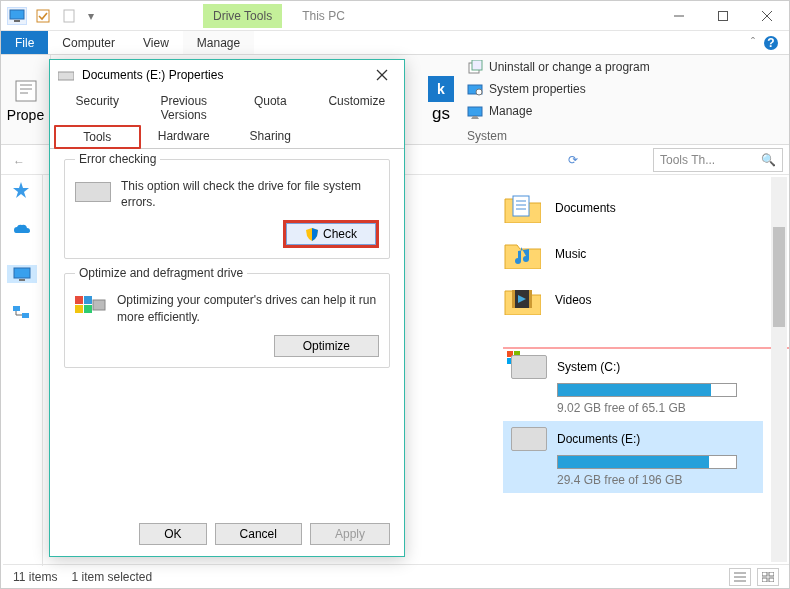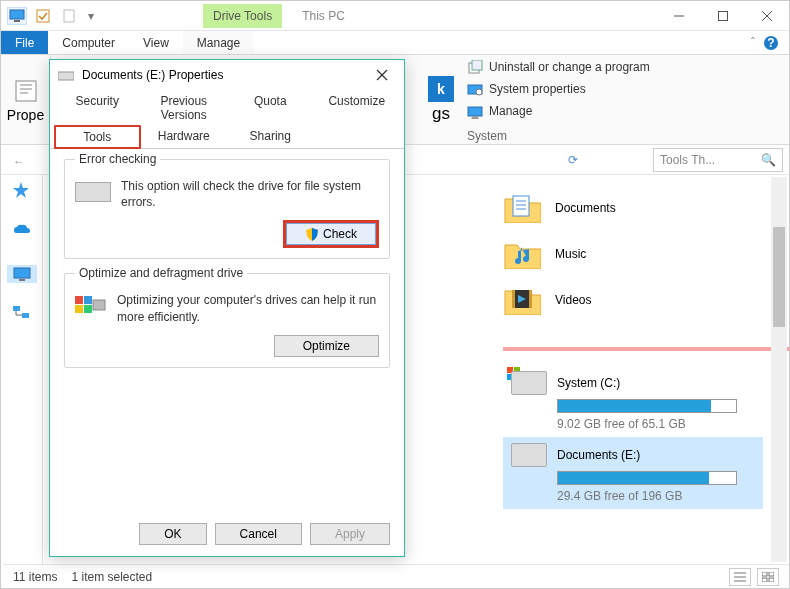--- a/index.html
+++ b/index.html
@@ -38,21 +38,21 @@
 .addr-box { flex:1; border:1px solid #ccc; height:24px; display:flex; align-items:center; padding:0 6px; gap:6px; color:#555;}
 .search-box { width:130px; border:1px solid #ccc; height:24px; display:flex; align-items:center; padding:0 6px; color:#888;}
 
 
 .main { display:flex; height: calc(589px - 30px - 24px - 90px - 30px - 24px); }
 .nav-pane { width:42px; background:#fff; border-right:1px solid #e5e5e5; display:flex; flex-direction:column; gap:6px; padding:6px 0; align-items:center;}
 .nav-item { width:20px; height:20px;}
 .content { flex:1; background:#fff; overflow:auto; padding:10px 0 0 0;}
 .folder-row { display:flex; align-items:center; gap:14px; padding:8px 0 8px 40px; margin-left:420px;}
 .folder-icon { width:38px; height:30px; }
-.drives { margin-top:24px; margin-left:460px; border-top:4px solid #fca5a5; padding-top:14px; }
+.drives { margin-top:24px; margin-left:460px; border-top:2px solid #fca5a5; }
 .drive { padding:6px 8px; display:flex; flex-direction:column; gap:4px; width:260px;}
 .drive.selected { background:#cde8ff; }
 .drive-top { display:flex; align-items:center; gap:10px;}
 .drive-icon { width:36px; height:24px; background:#ddd; border:1px solid #aaa; border-radius:2px; position:relative;}
 .bar-wrap { margin-left:46px; width:180px; height:14px; border:1px solid #999; background:#fff; display:flex;}
 .bar-fill { background:#26a0da; height:100%;}
 .drive-sub { margin-left:46px; color:#777;}
 
 .scrollbar-v { position:absolute; top:176px; right:2px; bottom:26px; width:16px; background:#f0f0f0;}
 .scrollbar-thumb { position:absolute; top:50px; width:12px; left:2px; height:100px; background:#c2c2c2;}

